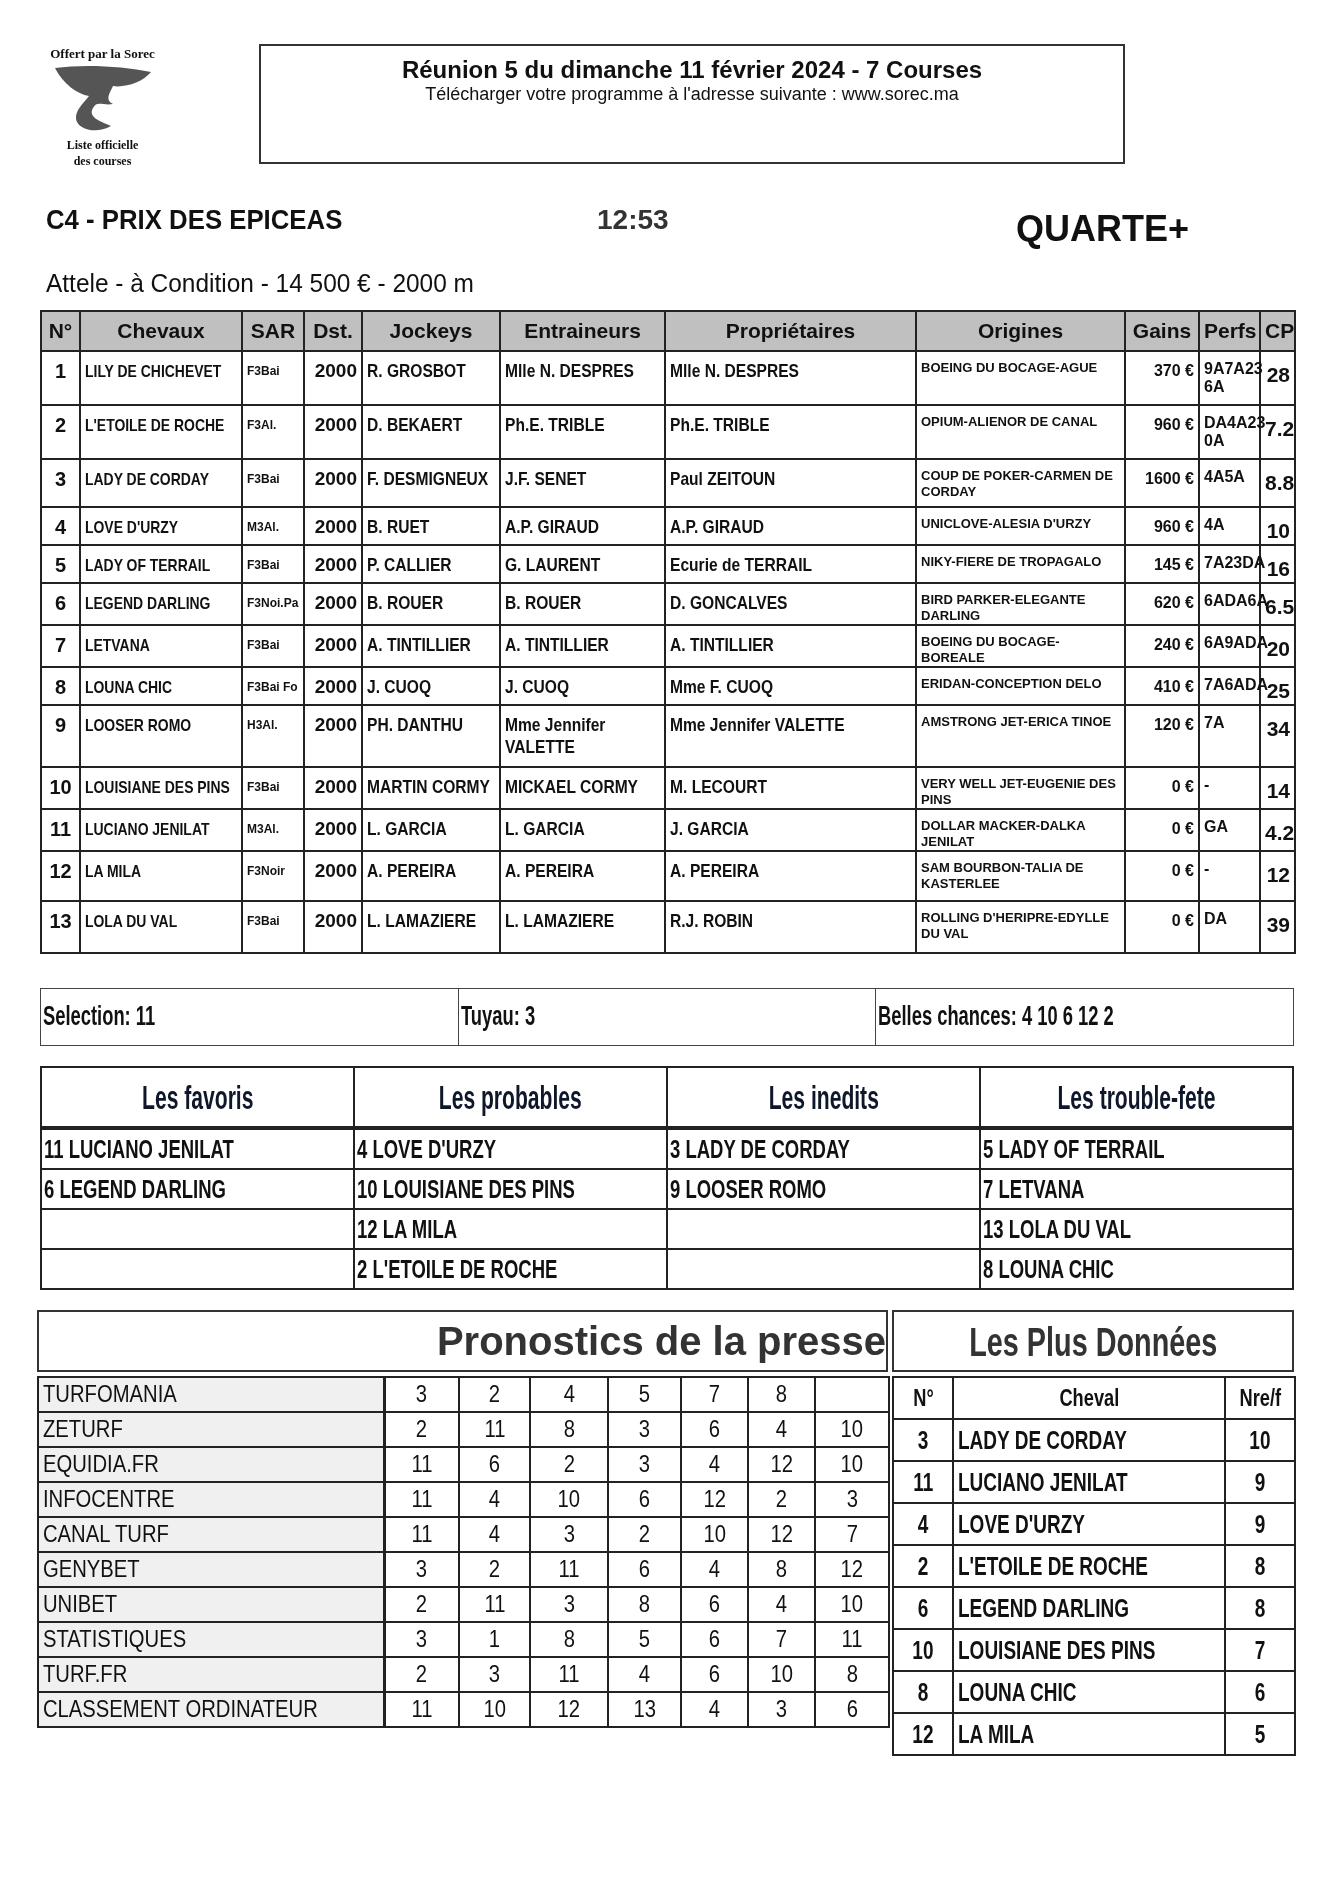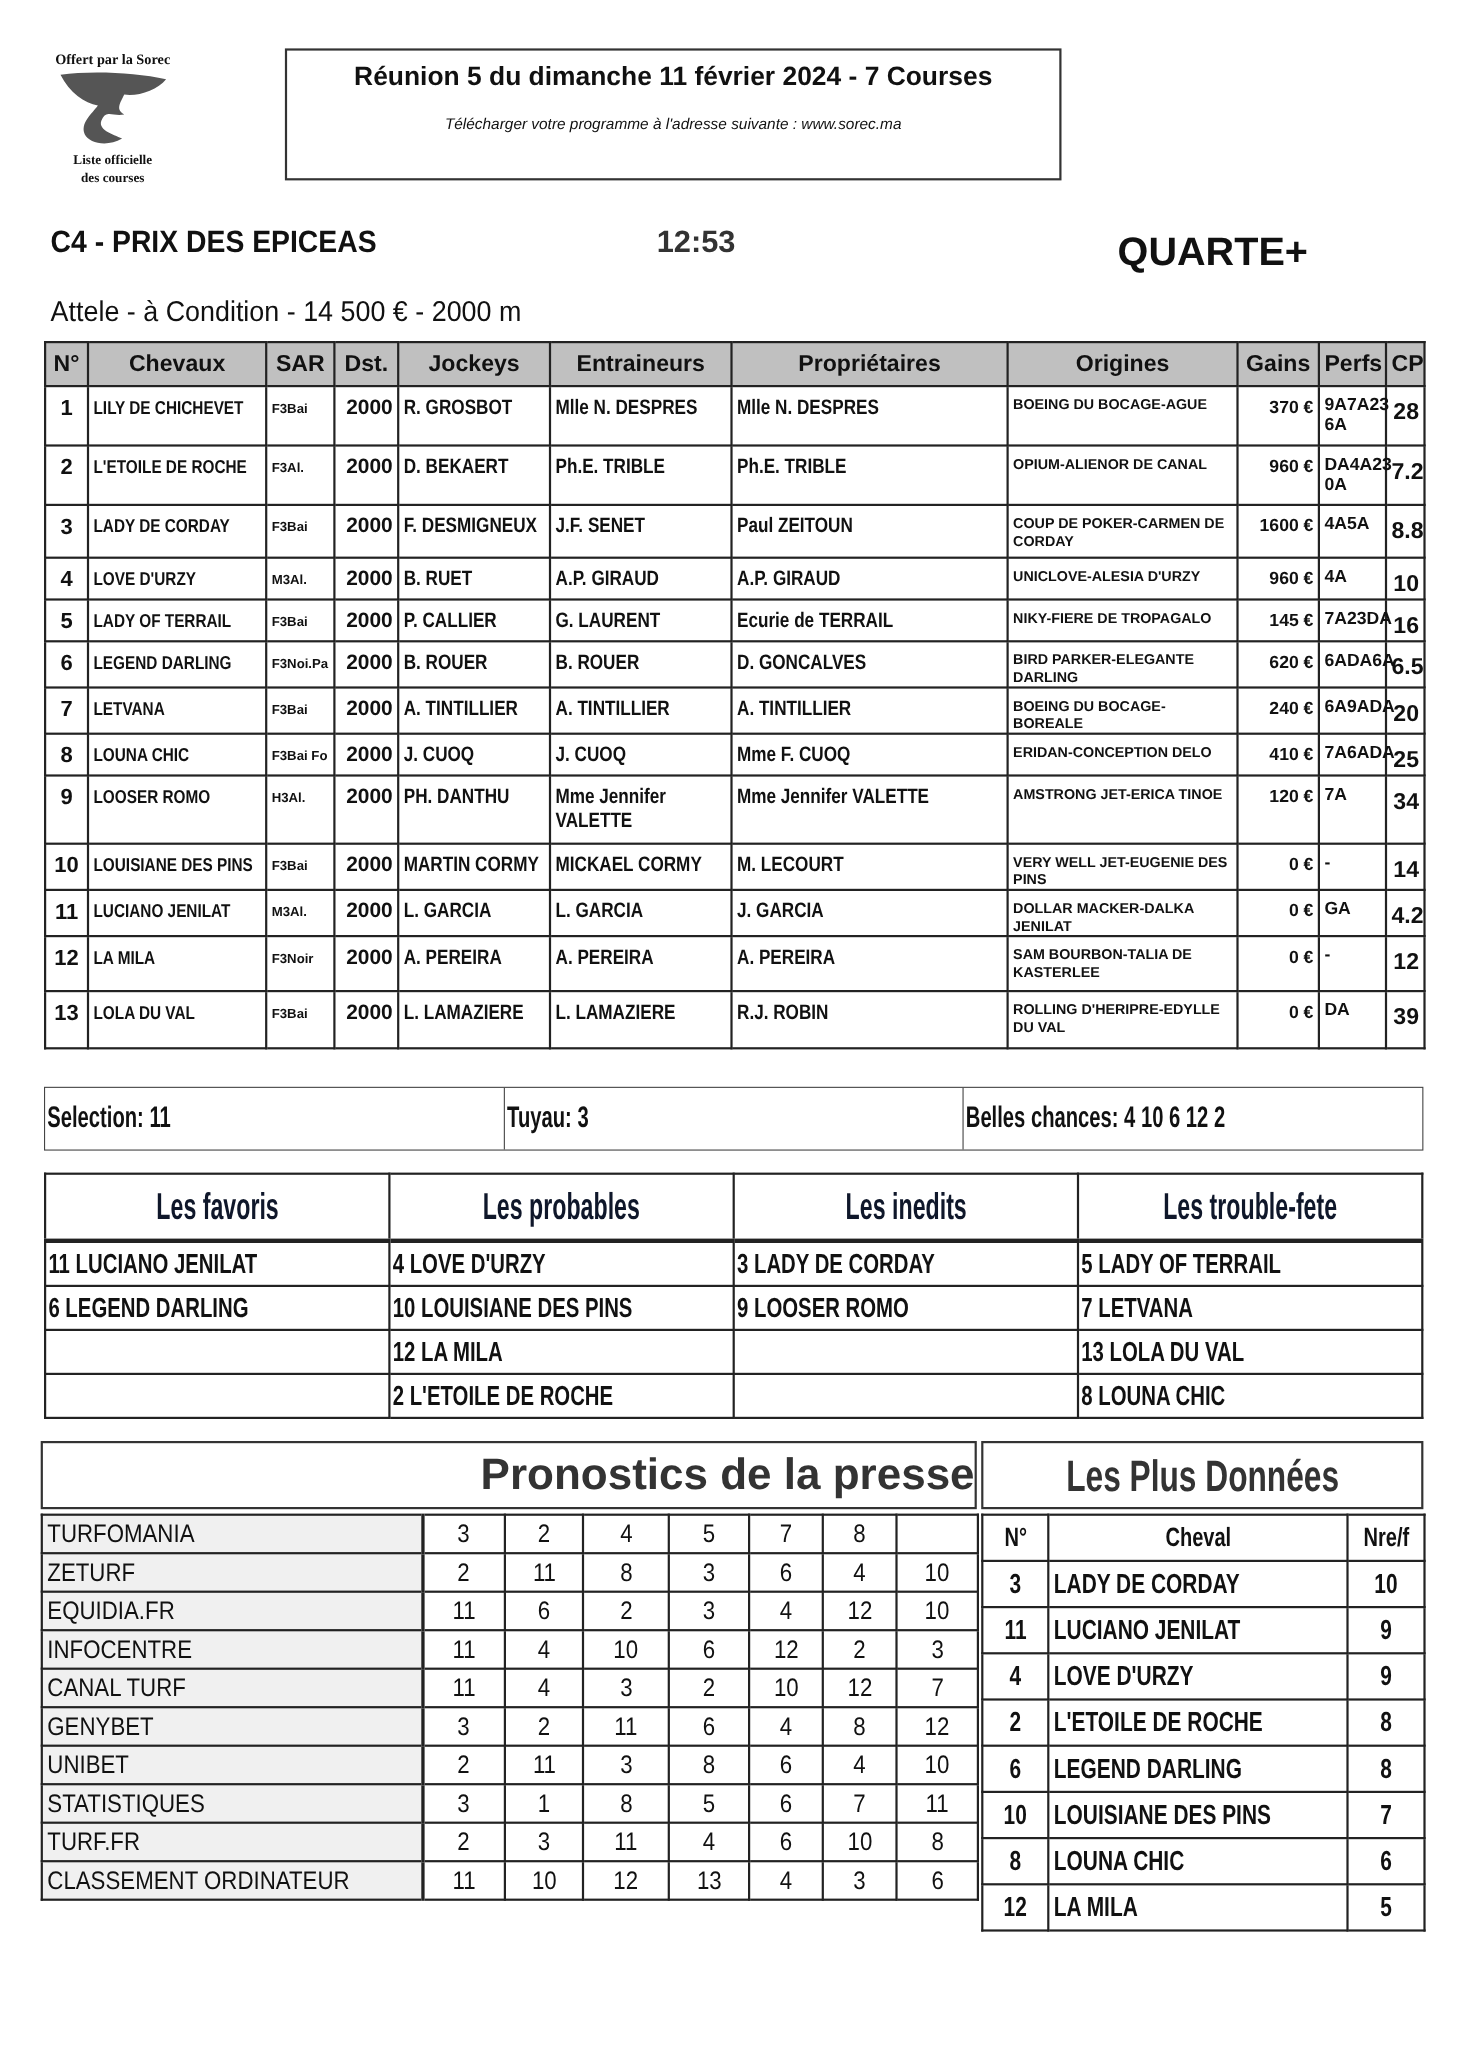--- a/index.html
+++ b/index.html
@@ -7,24 +7,24 @@
          font-family: "Liberation Sans", sans-serif; color: #111; }
   .abs { position: absolute; }
 
   
   #logo { left: 40px; top: 46px; width: 125px; height: 120px; text-align: center; }
   #logo .top { font-family: "Liberation Serif", serif; font-weight: bold; font-size: 13px; }
   #logo .bottom { font-family: "Liberation Serif", serif; font-weight: bold; font-size: 12px; line-height: 14px; margin-top: 2px; }
   #logo svg { display: block; margin: 2px auto 0; }
 
   
-  #header-box { left: 259px; top: 44px; width: 706px; height: 120px; border: 2px solid #333; box-sizing: border-box; text-align: center; }
+  #header-box { left: 259px; top: 44px; width: 866px; height: 120px; border: 2px solid #333; box-sizing: border-box; text-align: center; }
   #header-box .reunion { font-weight: bold; font-size: 24px; margin-top: 10px; }
   #header-box .hippo { font-weight: bold; font-size: 43px; color: #333; letter-spacing: 1px; line-height: 46px; margin-top: 2px; }
-  #header-box .dl { font-size: 14px; margin-top: 20px; font-style: italic; }
+  #header-box .dl { font-size: 18px; margin-top: 0; }
 
   #race-title { left: 46px; top: 204px; font-weight: bold; font-size: 28px; transform: scaleX(0.92); transform-origin: left; }
   #race-time { left: 597px; top: 204px; font-weight: bold; font-size: 28px; color: #333; }
   #bet-type { left: 1016px; top: 208px; font-weight: bold; font-size: 36px; }
   #race-conditions { left: 46px; top: 268px; font-size: 26px; transform: scaleX(0.94); transform-origin: left; }
 
   
   table { border-collapse: collapse; table-layout: fixed; }
   #runners { left: 40px; top: 310px; width: 1254px; }
   #runners th, #runners td { border: 2px solid #222; padding: 0 4px; }

